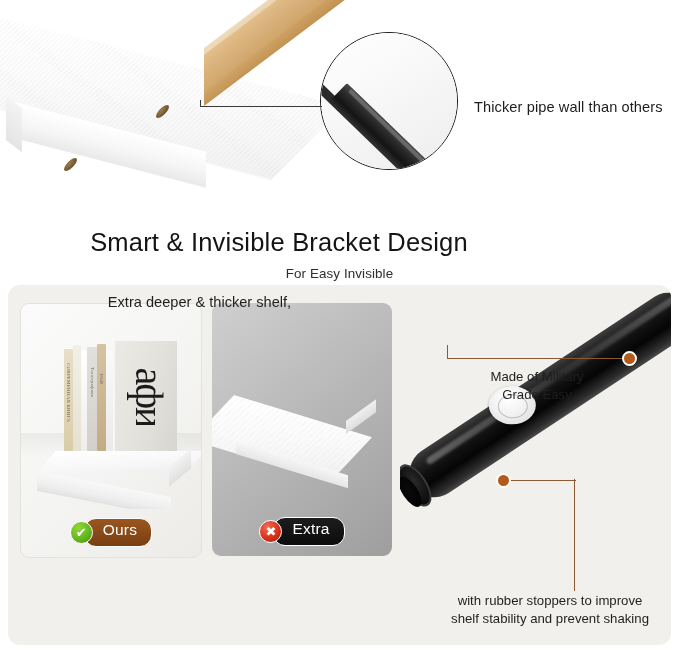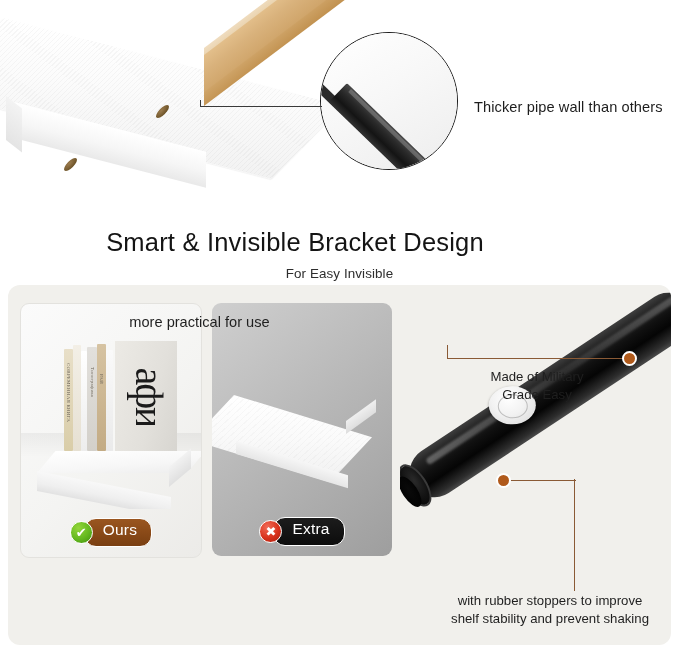--- a/index.html
+++ b/index.html
@@ -85,21 +85,21 @@
   .mag-leader-tick{position:absolute;left:200px;top:100px;width:1.4px;height:7px;background:#3a3a3a;}
 
   .hero-label{
     position:absolute;left:474px;top:99px;width:210px;
     font-size:14.6px;letter-spacing:.1px;color:#1d1d1d;white-space:nowrap;
   }
 
   
   .title{
     position:absolute;left:0;top:228px;width:558px;text-align:center;
-    font-size:25.5px;letter-spacing:.2px;color:#141414;padding-left:16px;
+    font-size:25.5px;letter-spacing:.2px;color:#141414;
   }
   .subtitle{
     position:absolute;left:0;top:266px;width:679px;text-align:center;
     font-size:13.4px;color:#2d2d2d;letter-spacing:.1px;
   }
 
   
   .panel{
     position:absolute;left:8px;top:285px;width:663px;height:360px;
     background:#f1f0ec;border-radius:12px;overflow:hidden;
@@ -352,20 +352,19 @@
 <div class="lead lead-bot-h"></div>
 <div class="lead lead-bot-v"></div>
 <div class="dot dot-bot"></div>
 
 <div class="callout-top">
   <span>Made of Military</span><br>
   <span>Grade Easy</span>
 </div>
 
 <div class="caption-left">
-  <br>
-  <span>more practical for use</span>
+  <span>Extra deeper &amp; thicker shelf,</span><br>
 </div>
 
 <div class="callout-bottom">
   <span>with rubber stoppers to improve</span><br>
   <span>shelf stability and prevent shaking</span>
 </div>
 
 </body></html>

